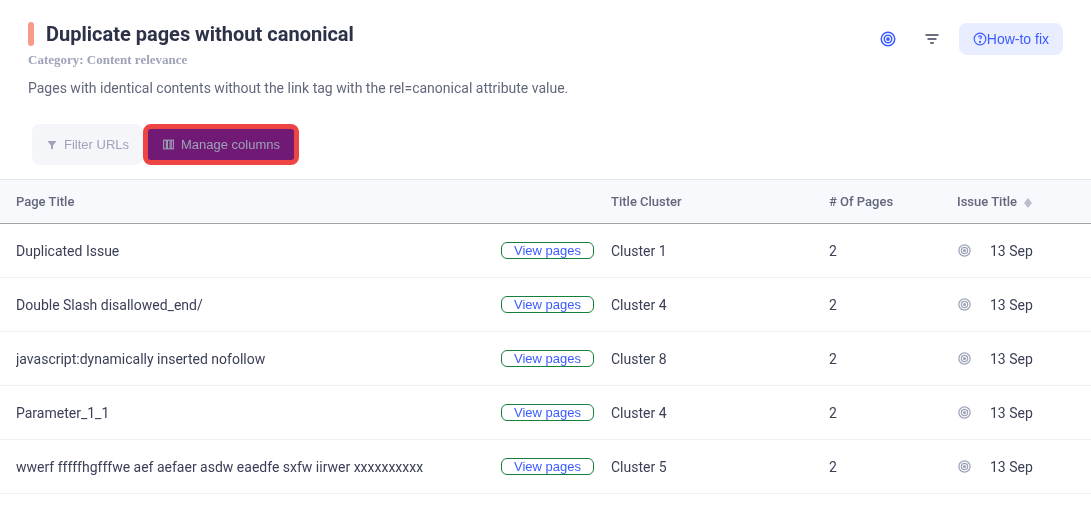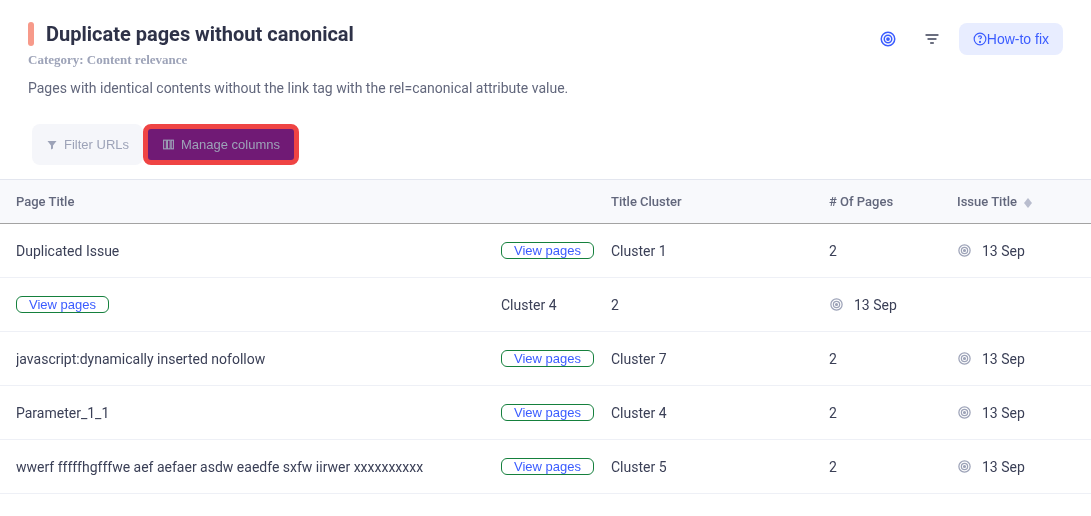--- a/index.html
+++ b/index.html
@@ -52,21 +52,21 @@
       padding: 18px 16px;
       border-bottom: 1px solid #eef0f6;
       align-items: center;
       color: #3a3f56;
     }
     .view-pages-btn {
       border: 1px solid #15803d; color: #3b5cff; background: #fff;
       padding: 0 12px; border-radius: 6px; font-size: 13px; cursor: pointer;
       width: fit-content;
     }
-    .date-cell { display: flex; align-items: center; gap: 10px; color: #3a3f56; }
+    .date-cell { display: flex; align-items: center; gap: 18px; color: #3a3f56; }
     .date-icon { color: #9da3b8; display: inline-flex; }
     .sort-icons { display: inline-flex; flex-direction: column; margin-left: 4px; vertical-align: middle; }
     .sort-icons svg { display: block; }
     .page-title-cell { padding-right: 10px; overflow: hidden; text-overflow: ellipsis; white-space: nowrap; }
   </style>
 </head>
 <body>
 
 <div class="container">
 
@@ -149,38 +149,39 @@
               <svg width="15" height="15" viewBox="0 0 24 24" fill="none" stroke="#9da3b8" stroke-width="2">
                 <circle cx="12" cy="12" r="9"></circle>
                 <circle cx="12" cy="12" r="5"></circle>
                 <circle cx="12" cy="12" r="1.5" fill="#9da3b8"></circle>
               </svg>
             </span>
             <span>13 Sep</span>
           </div>
         </div>
         <div class="row">
+          <div class="page-title-cell">Double Slash disallowed_end/</div>
           <div><button class="view-pages-btn">View pages</button></div>
           <div>Cluster 4</div>
           <div>2</div>
           <div class="date-cell">
             <span class="date-icon">
               <svg width="15" height="15" viewBox="0 0 24 24" fill="none" stroke="#9da3b8" stroke-width="2">
                 <circle cx="12" cy="12" r="9"></circle>
                 <circle cx="12" cy="12" r="5"></circle>
                 <circle cx="12" cy="12" r="1.5" fill="#9da3b8"></circle>
               </svg>
             </span>
             <span>13 Sep</span>
           </div>
         </div>
         <div class="row">
           <div class="page-title-cell">javascript:dynamically inserted nofollow</div>
           <div><button class="view-pages-btn">View pages</button></div>
-          <div>Cluster 7</div>
+          <div>Cluster 8</div>
           <div>2</div>
           <div class="date-cell">
             <span class="date-icon">
               <svg width="15" height="15" viewBox="0 0 24 24" fill="none" stroke="#9da3b8" stroke-width="2">
                 <circle cx="12" cy="12" r="9"></circle>
                 <circle cx="12" cy="12" r="5"></circle>
                 <circle cx="12" cy="12" r="1.5" fill="#9da3b8"></circle>
               </svg>
             </span>
             <span>13 Sep</span>

